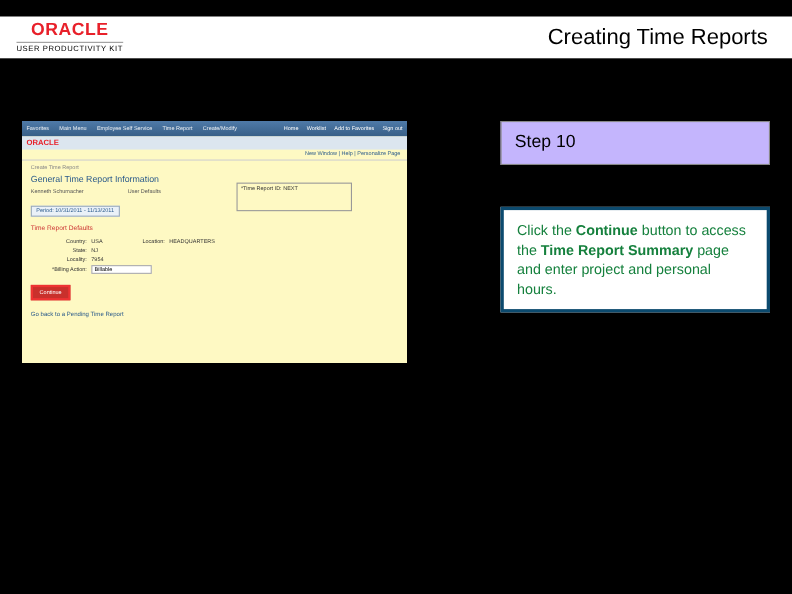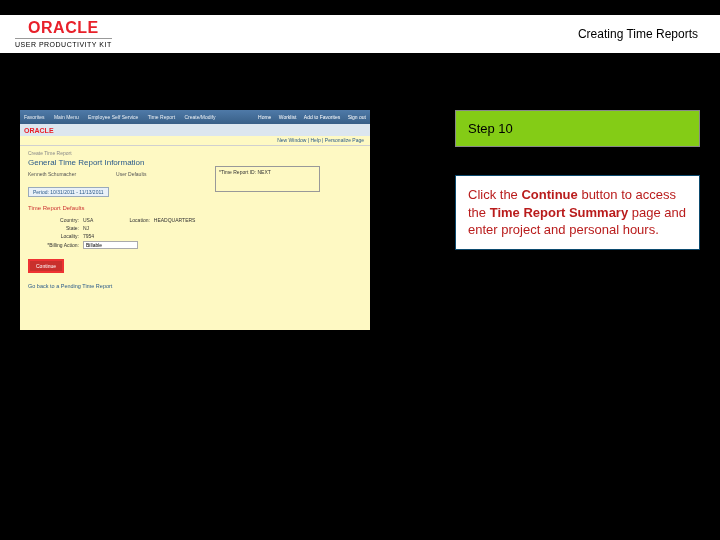--- a/index.html
+++ b/index.html
@@ -21,34 +21,34 @@
     height: 38px;
     background: #fff;
     display: flex;
     align-items: center;
     justify-content: space-between;
     padding: 0 22px 0 15px;
   }
   .logo-block { display: flex; flex-direction: column; line-height: 1; }
   .logo-oracle { color: #e8202a; font-weight: bold; font-size: 16px; letter-spacing: 0.5px; }
   .logo-upk { color: #000; font-size: 7px; letter-spacing: 0.5px; margin-top: 2px; border-top:1px solid #999; padding-top:2px;}
-  .doc-title { color: #000; font-size: 12px; }
+  .doc-title { color: #000; font-size: 20px; }
 
   
   .instruction { position: absolute; left: 455px; top: 110px; width: 245px; color:#fff; font-size:0; }
   .step-box {
-    background:#84cc16; color:#000;
+    background:#c4b5fd; color:#000;
     border:1px solid #888;
-    font-size:13px;
+    font-size:16px;
     padding:10px 12px;
-    margin-bottom:28px;
+    margin-bottom:38px;
   }
   .desc-box {
-    background:#fff; color:#b91c1c;
-    border:1px solid #0c4a6e;
+    background:#fff; color:#15803d;
+    border:3px solid #0c4a6e;
     font-size:13px;
     line-height:1.35;
     padding:10px 12px;
   }
   .desc-box b { font-weight:bold; }
 
   
   .shot {
     position:absolute;
     left:20px; top:110px;

